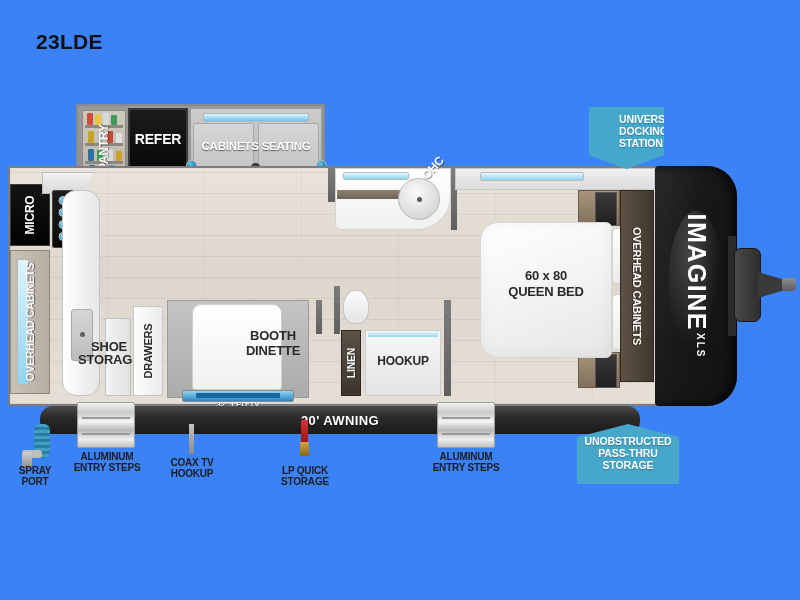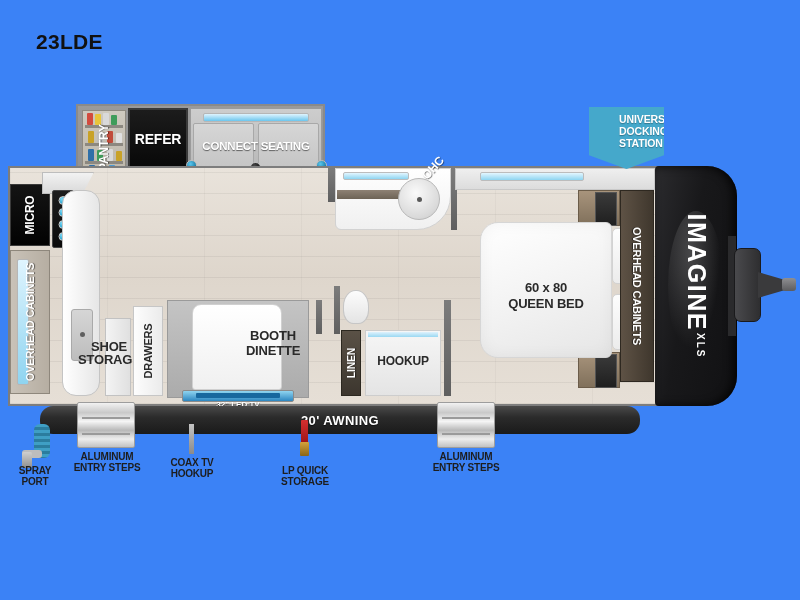--- a/index.html
+++ b/index.html
@@ -432,21 +432,21 @@
   <div class="lbl white" style="left:128px; top:132px; width:60px; font-size:14px;">REFER</div>
 
   <div class="theater">
     <div class="window"></div>
     <div class="seat"></div>
     <div class="seat"></div>
   </div>
   <div class="cup" style="left:186px; top:160px;"></div>
   <div class="cup dk" style="left:250px; top:162px;"></div>
   <div class="cup" style="left:316px; top:160px;"></div>
-  <div class="lbl white" style="left:190px; top:141px; width:132px; font-size:11.5px;">CONNECT SEATING</div>
+  <div class="lbl white" style="left:190px; top:141px; width:132px; font-size:11.5px;">CABINETS SEATING</div>
 
   <div class="shell">
     <div class="floor"></div>
   </div>
 
   <div class="micro"></div>
   <div class="lbl white rot90" style="left:10px; top:184px; width:62px; height:40px; font-size:12px; line-height:40px; transform:translate(-11px,11px) rotate(-90deg);">MICRO</div>
 
   <div class="ohc-left">
     <div class="glass"></div>
@@ -508,21 +508,21 @@
     <div class="ns-panel"></div>
   </div>
   <div class="nightstand" style="left:578px; top:352px;">
     <div class="ns-panel"></div>
   </div>
 
   <div class="pillow" style="left:612px; top:228px;"></div>
   <div class="pillow" style="left:612px; top:294px;"></div>
 
   <div class="bed"></div>
-  <div class="lbl dark" style="left:480px; top:280px; width:132px; font-size:13px; line-height:1.2;">60 x 80
+  <div class="lbl dark" style="left:480px; top:268px; width:132px; font-size:13px; line-height:1.2;">60 x 80
 QUEEN BED</div>
 
   <div class="ohc-right"></div>
   <div class="lbl white rot90cw" style="left:620px; top:190px; width:192px; height:34px; font-size:11px; line-height:34px; transform:translate(-79px,79px) rotate(90deg);">OVERHEAD CABINETS</div>
 
   <div class="front-cap">
     <div class="logo-swoosh"></div>
     <div class="imagine-logo">
       <span>IMAGINE</span><span class="xls">XLS</span>
     </div>
@@ -554,14 +554,17 @@
 HOOKUP</div>
   <div class="annot" style="left:265px; top:466px; width:80px;">LP QUICK
 STORAGE</div>
   <div class="annot" style="left:421px; top:452px; width:90px;">ALUMINUM
 ENTRY STEPS</div>
 
   <div class="badge down" style="left:589px; top:107px; width:75px; height:62px;padding-left:30px;">UNIVERSAL
 DOCKING
 STATION</div>
 
+  <div class="badge up" style="left:577px; top:424px; width:102px; height:60px;">UNOBSTRUCTED
+PASS-THRU
+STORAGE</div>
 
 </div>
 
 </body></html>

